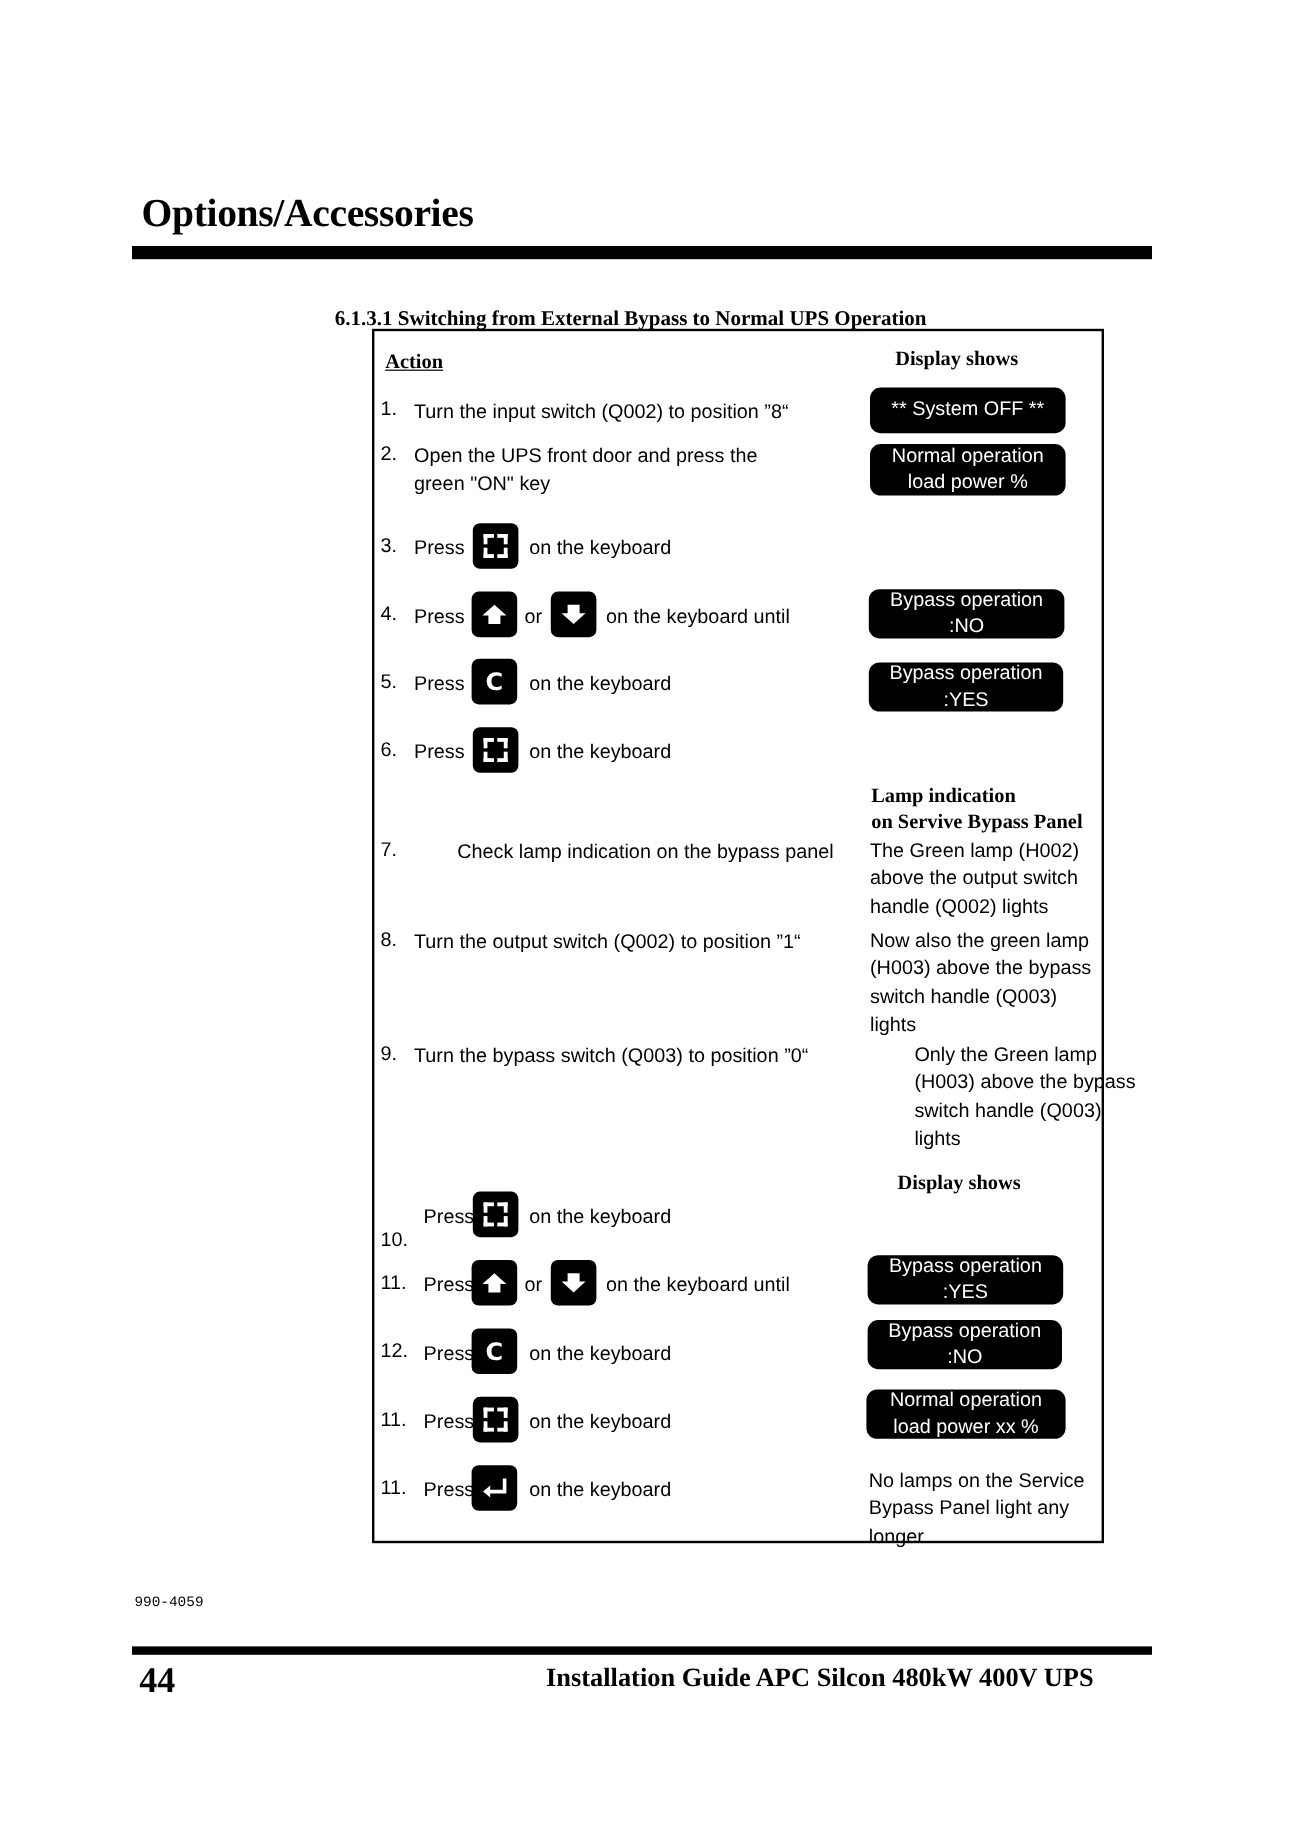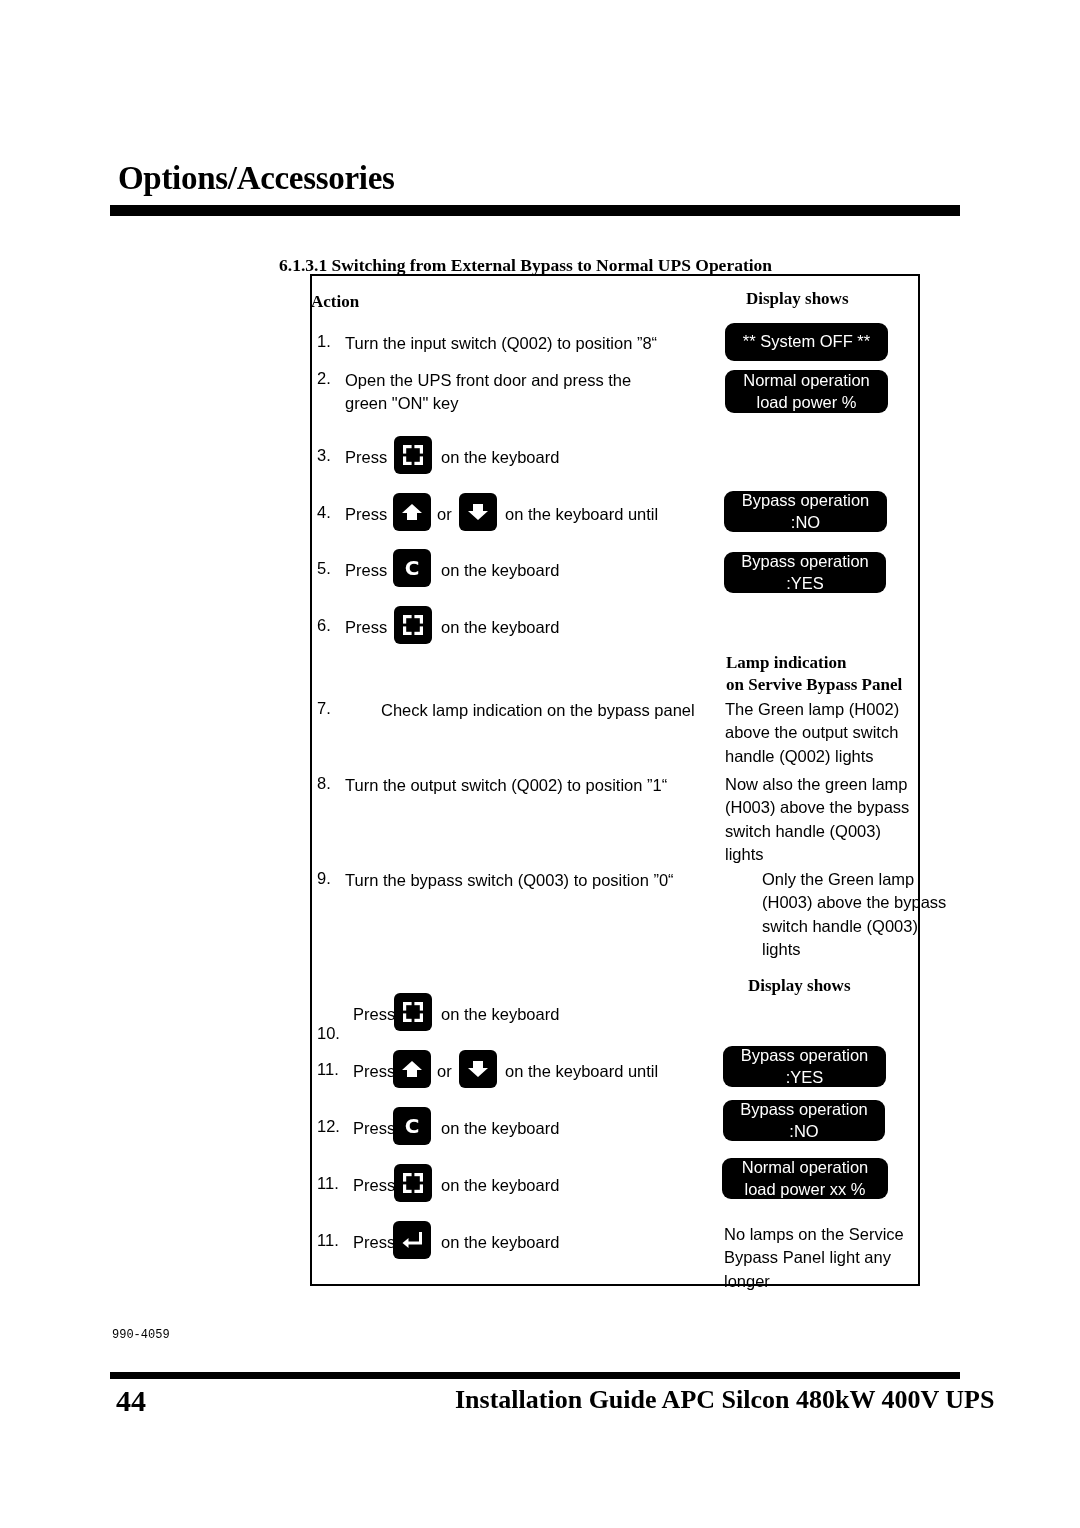--- a/index.html
+++ b/index.html
@@ -153,35 +153,35 @@
     font-family: "Liberation Serif", serif;
     font-weight: bold;
     font-size: 30px;
   }
   .footer-title {
     position: absolute;
     left: 455px;
     top: 1385px;
     font-family: "Liberation Serif", serif;
     font-weight: bold;
-    font-size: 26px;
+    font-size: 22px;
     white-space: nowrap;
   }
 </style>
 </head>
 <body>
 
 <div class="page-header-title">Options/Accessories</div>
 <div class="header-rule"></div>
 
 <div class="section-heading">6.1.3.1 Switching from External Bypass to Normal UPS Operation</div>
 
 <div class="table-box"></div>
 
-<div class="col-head" style="left:311px; top:292px;">Action</div>
+<div class="col-head" style="left:321px; top:292px;text-decoration:underline;">Action</div>
 
 <div class="col-head" style="left:746px; top:289px;">Display shows</div>
 
 <div class="col-head two-line" style="left:726px; top:652px;">Lamp indication
 on Servive Bypass Panel</div>
 
 <div class="col-head" style="left:748px; top:976px;">Display shows</div>
 
 <div class="step-num" style="left:317px; top:332px;">1.</div>
 <div class="step-text" style="left:345px; top:332px;">Turn the input switch (Q002) to position ”8“</div>

